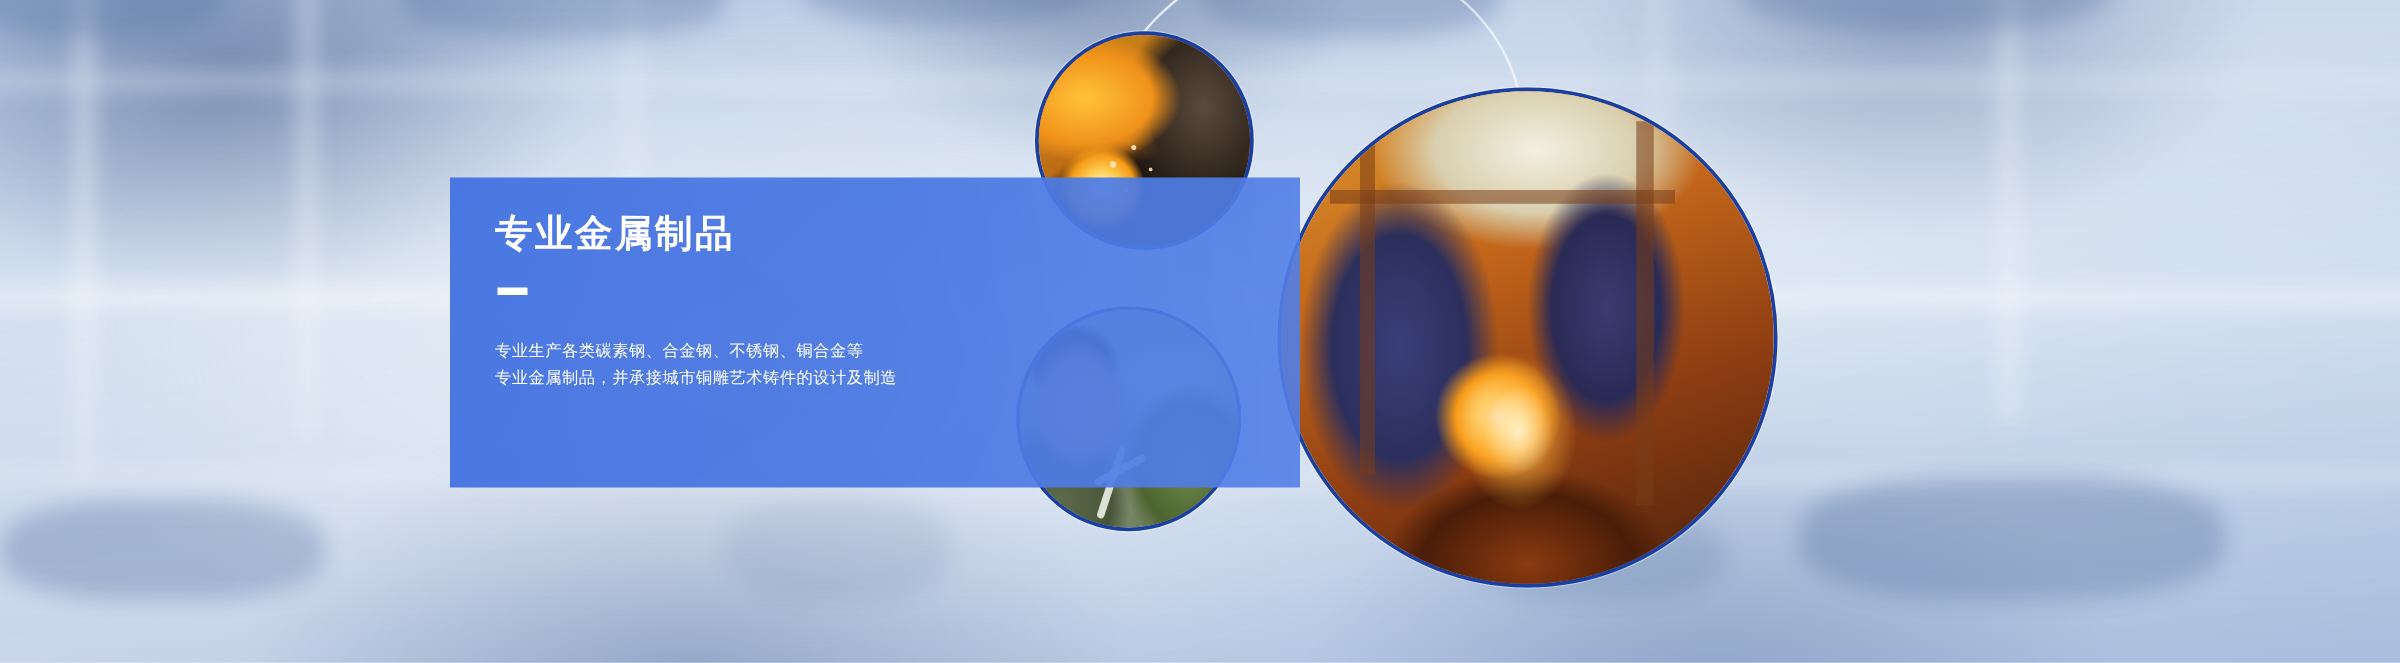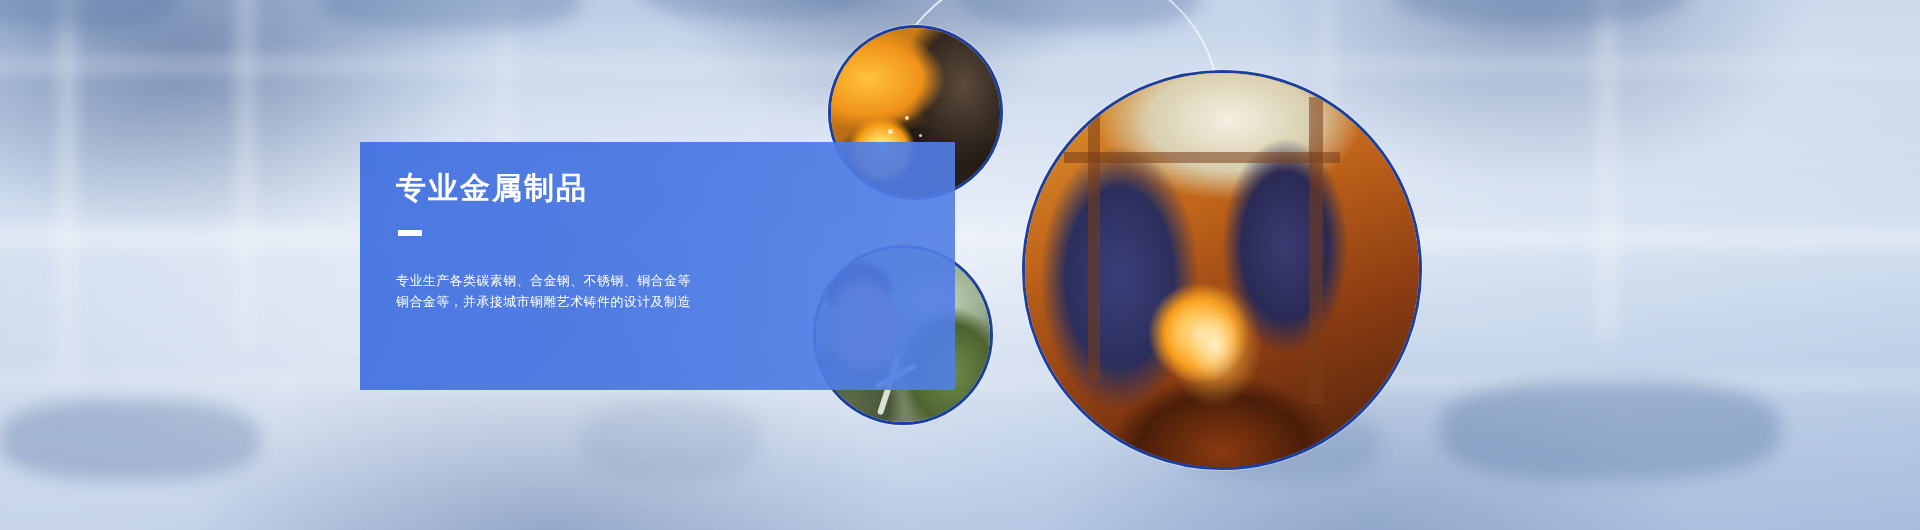--- a/index.html
+++ b/index.html
@@ -85,21 +85,21 @@
       linear-gradient(160deg,#e09a30 0%,#c2661a 35%,#8d3d12 65%,#48200c 100%);
   }
   .c-pour .frame { position:absolute; background:rgba(120,60,24,.55); }
   .c-pour .glow {
     position:absolute; left:33%; top:50%; width:120px; height:150px;
     background:radial-gradient(ellipse 60px 80px at 50% 50%, rgba(255,241,200,.95), rgba(255,180,60,.45) 45%, rgba(255,180,60,0) 78%);
   }
 
   
   .panel {
-    position:absolute; left:360px; top:142px; width:595px; height:248px;
+    position:absolute; left:360px; top:142px; width:680px; height:248px;
     background:linear-gradient(100deg, rgba(69,115,224,.97) 0%, rgba(74,120,226,.95) 48%, rgba(82,127,230,.90) 100%);
   }
   .panel-inner { padding:28px 34px 0 36px; }
   .p-title {
     color:#fff; font-size:30px; font-weight:bold; letter-spacing:2px; line-height:1.2;
   }
   .p-dash { width:24px; height:6px; background:#fff; margin:24px 0 0 2px; }
   .p-desc { margin-top:34px; color:#fff; font-size:13px; line-height:1.62; letter-spacing:.4px; font-weight:500; }
   .p-desc div { white-space:nowrap; }
 </style>
@@ -161,18 +161,18 @@
     </div>
 
   </div>
 
   <div class="panel">
     <div class="panel-inner">
       <div class="p-title">专业金属制品</div>
       <div class="p-dash"></div>
       <div class="p-desc">
         <div>专业生产各类碳素钢、合金钢、不锈钢、铜合金等</div>
-        <div>铜合金等，并承接城市铜雕艺术铸件的设计及制造</div>
+        <div>专业金属制品，并承接城市铜雕艺术铸件的设计及制造</div>
       </div>
     </div>
   </div>
 
 </div>
 
 </body></html>

